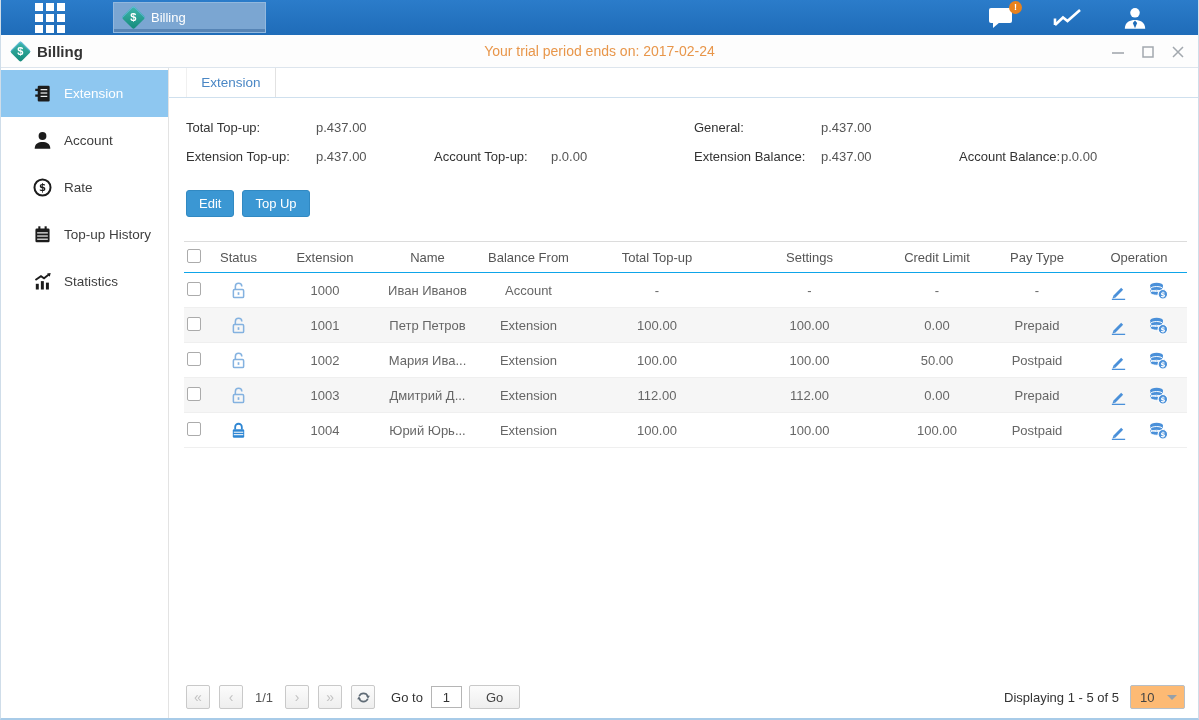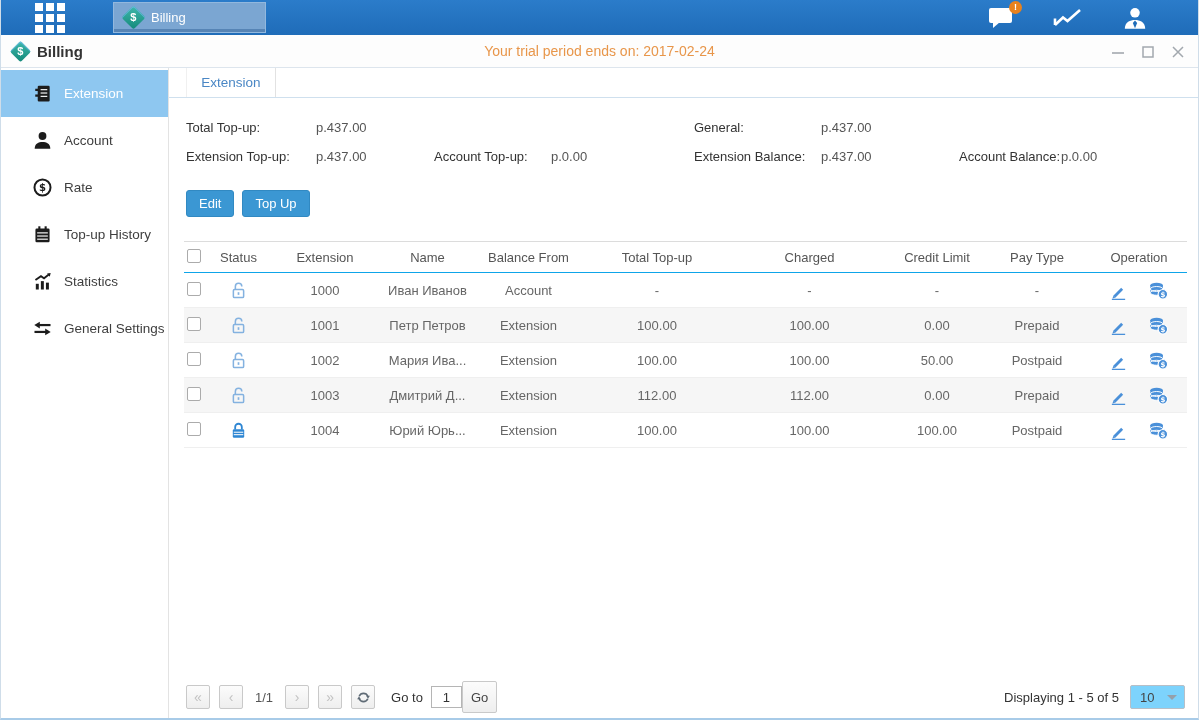--- a/index.html
+++ b/index.html
@@ -66,24 +66,24 @@
   .op-icon { display:inline-flex; margin:0 8px; cursor:pointer; vertical-align:middle; }
   .status-ic { display:inline-flex; vertical-align:middle; }
 
   
   .pagination { position:absolute; left:17px; right:13px; bottom:8px; height:26px; display:flex; align-items:center; font-size:13px; color:#333; }
   .pg-btn { width:24px; height:24px; background:linear-gradient(#fcfcfc,#eee); border:1px solid #c9c9c9; border-radius:2px;
             display:flex; align-items:center; justify-content:center; color:#c2c2c2; font-size:14px; margin-right:9px; cursor:pointer; }
   .page-ind { margin:0 12px 0 3px; color:#555; }
   .goto-label { margin:0 8px 0 7px; }
   .goto-input { width:31px; height:22px; border:1px solid #b5b5b5; text-align:center; font-size:13px; color:#333; font-family:inherit; }
-  .go-btn { height:32px; padding:0 8px; background:linear-gradient(#fcfcfc,#eee);
+  .go-btn { height:24px; padding:0 16px; margin-left:7px; background:linear-gradient(#fcfcfc,#eee);
             border:1px solid #c9c9c9; border-radius:2px; font-size:13px; color:#444; cursor:pointer; font-family:inherit; }
   .pg-right { margin-left:auto; display:flex; align-items:center; gap:11px; }
-  .select { width:55px; height:24px; border:1px solid #b7bfc7; border-radius:2px; background:#7dd3fc;
+  .select { width:55px; height:24px; border:1px solid #b7bfc7; border-radius:2px; background:#fdba74;
             display:flex; align-items:center; justify-content:space-between; padding:0 7px 0 9px; color:#444; cursor:pointer; }
   .caret { width:0; height:0; border-left:5px solid transparent; border-right:5px solid transparent; border-top:5px solid #95a0aa; }
 </style>
 </head>
 <body>
 
 <div class="window">
 
   <div class="topbar">
     <div class="grid-icon">
@@ -203,31 +203,20 @@
     <span class="side-icon">
           <svg width="21" height="21" viewBox="0 0 22 22">
             <rect x="4" y="13.4" width="3.1" height="6" fill="#1c1c1c"></rect>
             <rect x="9.3" y="10.6" width="3.1" height="8.8" fill="#1c1c1c"></rect>
             <rect x="14.6" y="12.2" width="3.1" height="7.2" fill="#1c1c1c"></rect>
             <polyline points="3.6,9.4 9.4,5.4 12.6,7.6 17.6,3.6" fill="none" stroke="#1c1c1c" stroke-width="1.9"></polyline>
             <polygon points="15.8,2.6 19.6,2.2 18.6,6 " fill="#1c1c1c"></polygon>
           </svg>
         </span>
     <span class="side-label">Statistics</span>
-  </div>
-      <div class="side-item">
-    <span class="side-icon">
-          <svg width="21" height="21" viewBox="0 0 22 22">
-            <line x1="7" y1="7.4" x2="19.4" y2="7.4" stroke="#1c1c1c" stroke-width="2.3"></line>
-            <polygon points="2.4,7.4 8.2,3.8 8.2,11 " fill="#1c1c1c"></polygon>
-            <line x1="2.6" y1="14.6" x2="15" y2="14.6" stroke="#1c1c1c" stroke-width="2.3"></line>
-            <polygon points="19.6,14.6 13.8,11 13.8,18.2" fill="#1c1c1c"></polygon>
-          </svg>
-        </span>
-    <span class="side-label">General Settings</span>
   </div>
     </div>
 
   <div class="main">
     <div class="tabstrip">
       <div class="tab">Extension</div>
     </div>
 
     <div class="summary">
       <span class="sum-label gc1">Total Top-up:</span>
@@ -265,21 +254,21 @@
             <col style="width: 96px;">
           </colgroup>
         <thead>
             <tr id="thead-row">
               <th><span class="checkbox"></span></th>
               <th>Status</th>
               <th>Extension</th>
               <th>Name</th>
               <th>Balance From</th>
               <th>Total Top-up</th>
-              <th>Charged</th>
+              <th>Settings</th>
               <th>Credit Limit</th>
               <th>Pay Type</th>
               <th>Operation</th>
             </tr>
           </thead>
         <tbody id="tbody">
             <tr>
     <td><span class="checkbox"></span></td>
     <td><span class="status-ic">
                   <svg width="19" height="21" viewBox="0 0 20 22" fill="none">

